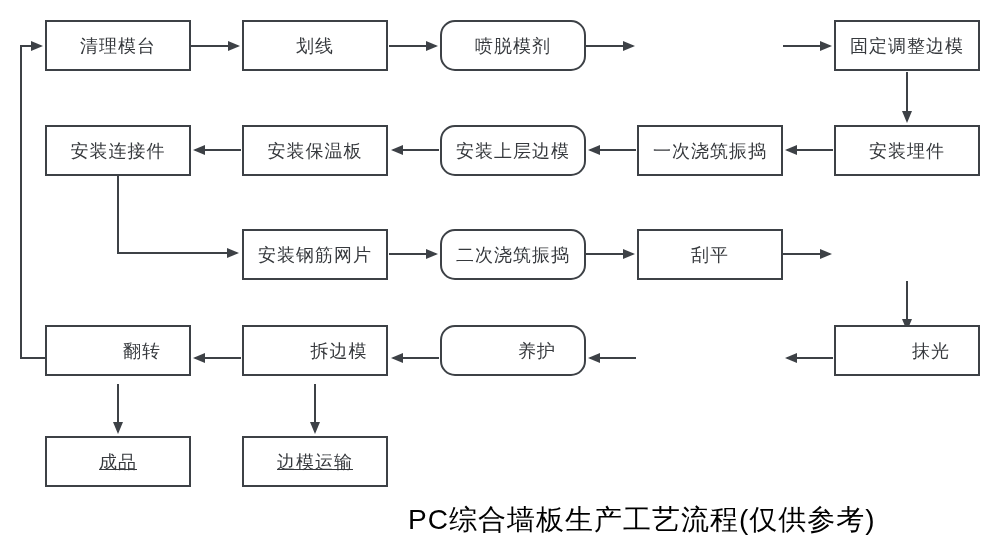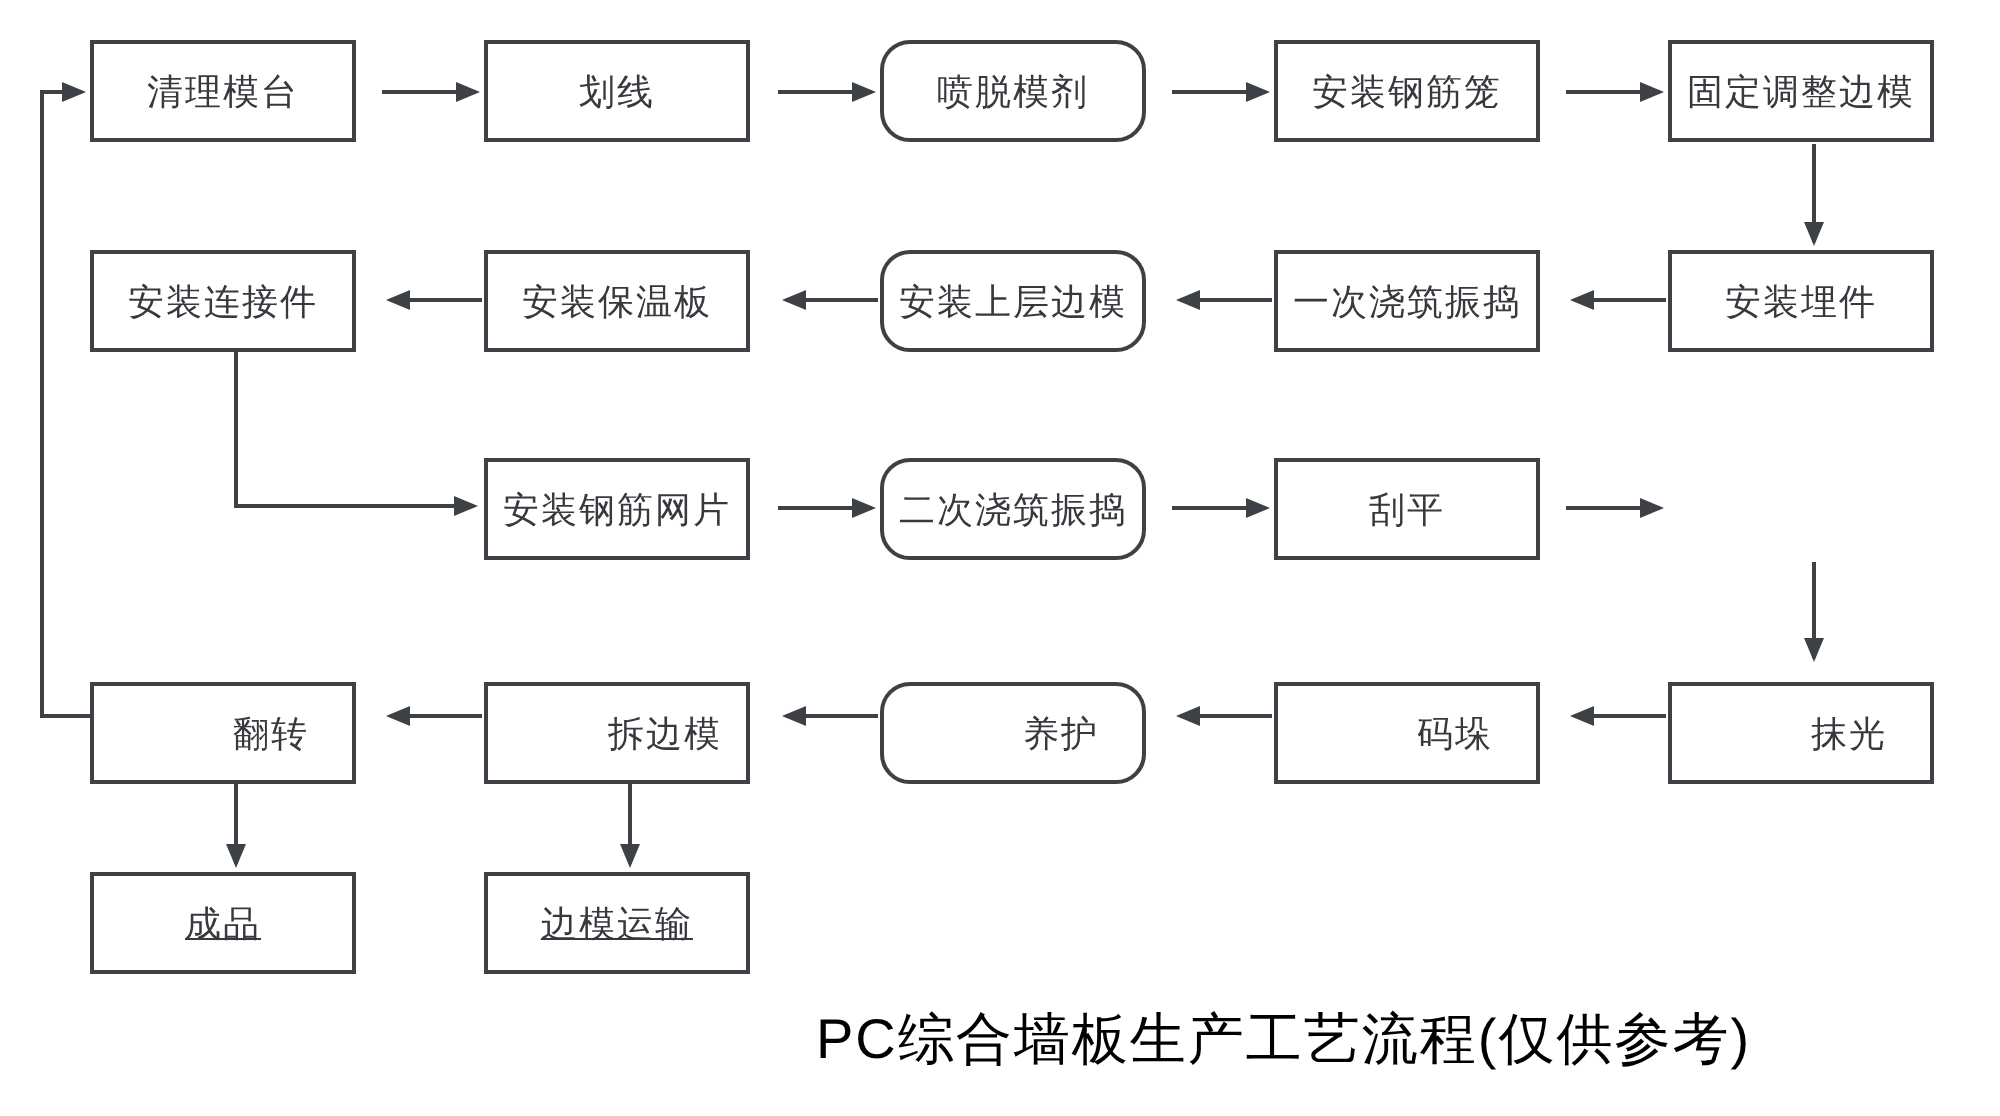--- a/index.html
+++ b/index.html
@@ -16,21 +16,21 @@
     overflow: hidden;
   }
   .connectors {
     position: absolute;
     left: 0;
     top: 0;
     pointer-events: none;
   }
   .node {
     position: absolute;
-    width: 133px;
+    width: 146px;
     height: 51px;
     box-sizing: border-box;
     border: 2px solid #3d4146;
     background: #ffffff;
     display: flex;
     align-items: center;
     justify-content: center;
     font-size: 18px;
     letter-spacing: 1px;
     color: #36393d;
@@ -39,21 +39,21 @@
   
   .c0 { left: 45px; }
   .c1 { left: 242px; }
   .c2 { left: 440px; border-radius: 15px; }
   .c3 { left: 637px; }
   .c4 { left: 834px; }
   
   .r0 { top: 20px; }
   .r1 { top: 125px; }
   .r2 { top: 229px; }
-  .r3 { top: 341px; padding-left: 48px; }
+  .r3 { top: 325px; padding-left: 48px; }
   .r4 { top: 436px; text-decoration: underline; }
   .diagram-title {
     position: absolute;
     left: 408px;
     top: 501px;
     font-size: 28px;
     color: #000000;
     letter-spacing: 1px;
     white-space: nowrap;
   }
@@ -97,37 +97,35 @@
 
     <path d="M45 358 H21 V46 H41" marker-end="url(#ah)"></path>
 
     <path d="M118 384 V432" marker-end="url(#ah)"></path>
     <path d="M315 384 V432" marker-end="url(#ah)"></path>
   </svg>
 
   <div class="node r0 c0">清理模台</div>
   <div class="node r0 c1">划线</div>
   <div class="node r0 c2">喷脱模剂</div>
-  <div class="node r0 c3">安装钢筋笼</div>
   <div class="node r0 c4">固定调整边模</div>
 
   <div class="node r1 c0">安装连接件</div>
   <div class="node r1 c1">安装保温板</div>
   <div class="node r1 c2">安装上层边模</div>
   <div class="node r1 c3">一次浇筑振捣</div>
   <div class="node r1 c4">安装埋件</div>
 
   <div class="node r2 c1">安装钢筋网片</div>
   <div class="node r2 c2">二次浇筑振捣</div>
   <div class="node r2 c3">刮平</div>
 
   <div class="node r3 c0">翻转</div>
   <div class="node r3 c1">拆边模</div>
   <div class="node r3 c2">养护</div>
-  <div class="node r3 c3">码垛</div>
   <div class="node r3 c4">抹光</div>
 
   <div class="node r4 c0">成品</div>
   <div class="node r4 c1">边模运输</div>
 
   <div class="diagram-title">PC综合墙板生产工艺流程(仅供参考)</div>
 
 </div>
 
 </body></html>

